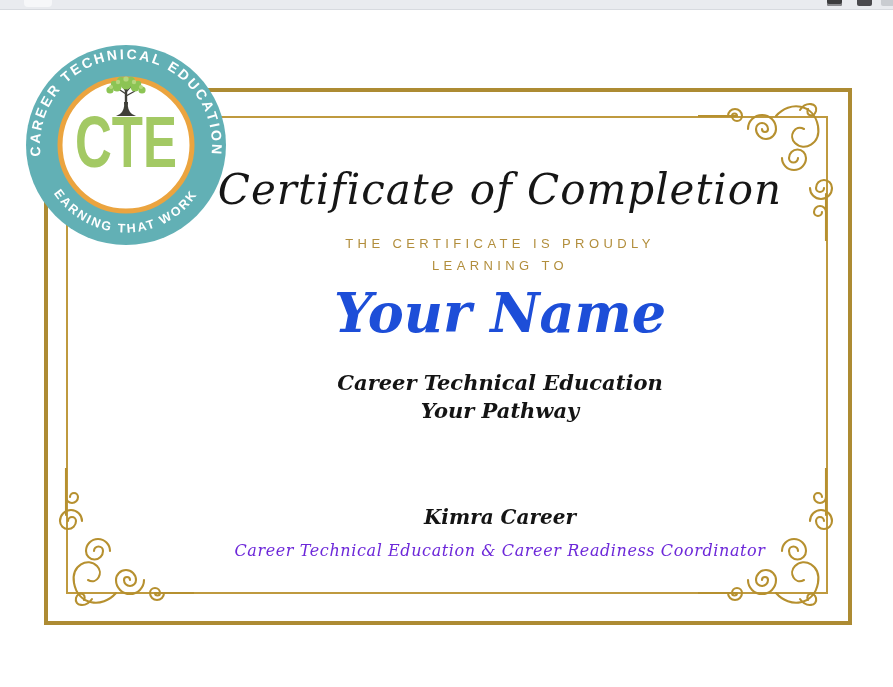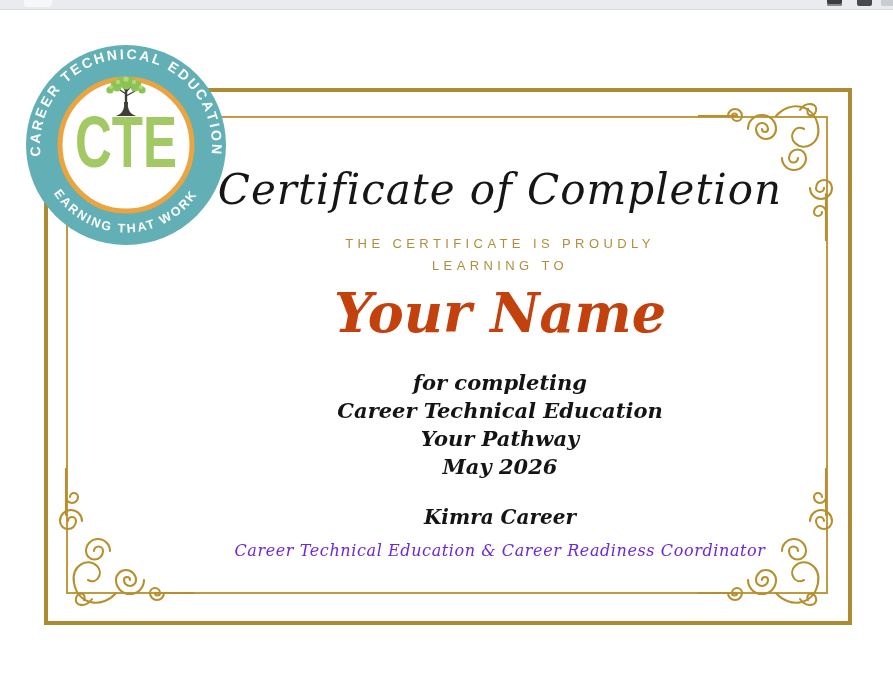--- a/index.html
+++ b/index.html
@@ -34,21 +34,21 @@
   
   .content { position:absolute; left:150px; top:0; width:700px; text-align:center; z-index:3; }
   .cert-title { position:absolute; top:165px; width:700px;
                 font-family:"DejaVu Serif", serif; font-style:italic; font-weight:400;
                 font-size:42px; color:#161616; letter-spacing:1px; }
   .cert-subtitle { position:absolute; top:233px; width:700px;
                    font-size:13px; font-weight:normal; letter-spacing:4.4px;
                    line-height:22px; color:#b28e3c; }
   .recipient { position:absolute; top:281px; width:700px;
                font-family:"DejaVu Serif", serif; font-style:italic; font-weight:bold;
-               font-size:54px; color:#c2410c; }
+               font-size:54px; color:#1d4ed8; }
   .body-lines { position:absolute; top:369px; width:700px;
                 font-family:"DejaVu Serif", serif; font-style:italic; font-weight:bold;
                 font-size:21px; line-height:28px; color:#141414; }
   .presenter-name { position:absolute; top:505px; width:700px;
                     font-family:"DejaVu Serif", serif; font-style:italic; font-weight:bold;
                     font-size:20px; color:#141414; }
   .presenter-title { position:absolute; top:541px; width:700px;
                      font-family:"DejaVu Serif", serif; font-style:italic; font-weight:400;
                      font-size:16px; letter-spacing:0.6px; color:#6d28d9; }
 </style>
@@ -158,22 +158,20 @@
   </div>
 
   <div class="content">
     <div class="cert-title">Certificate of Completion</div>
     <div class="cert-subtitle">
       <div>THE CERTIFICATE IS PROUDLY</div>
       <div>LEARNING TO</div>
     </div>
     <div class="recipient">Your Name</div>
     <div class="body-lines">
-      <div>for completing</div>
       <div>Career Technical Education</div>
       <div>Your Pathway</div>
-      <div>May 2026</div>
     </div>
     <div class="presenter-name">Kimra Career</div>
     <div class="presenter-title">Career Technical Education &amp; Career Readiness Coordinator</div>
   </div>
 
 </div>
 
 </body></html>

